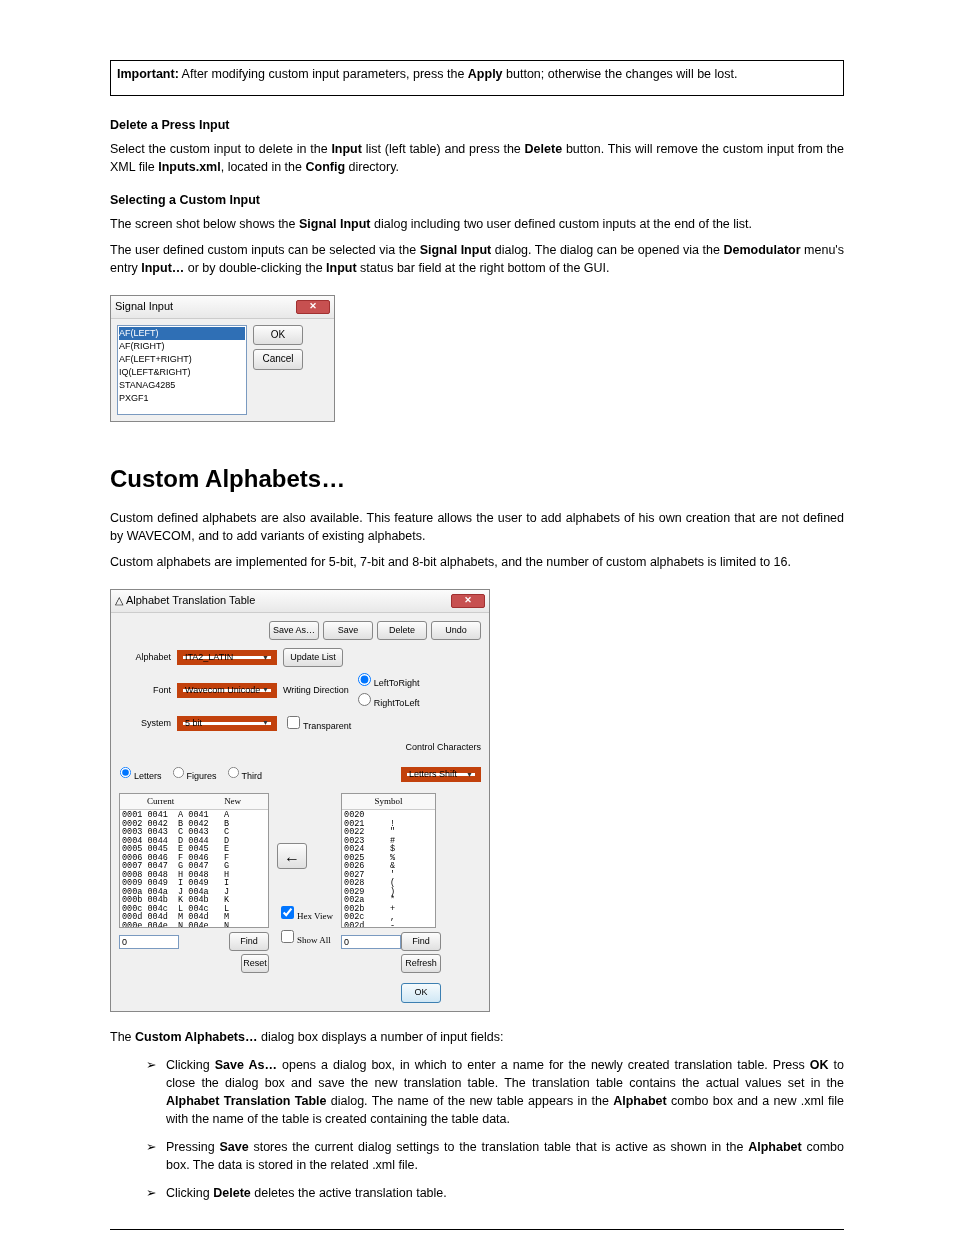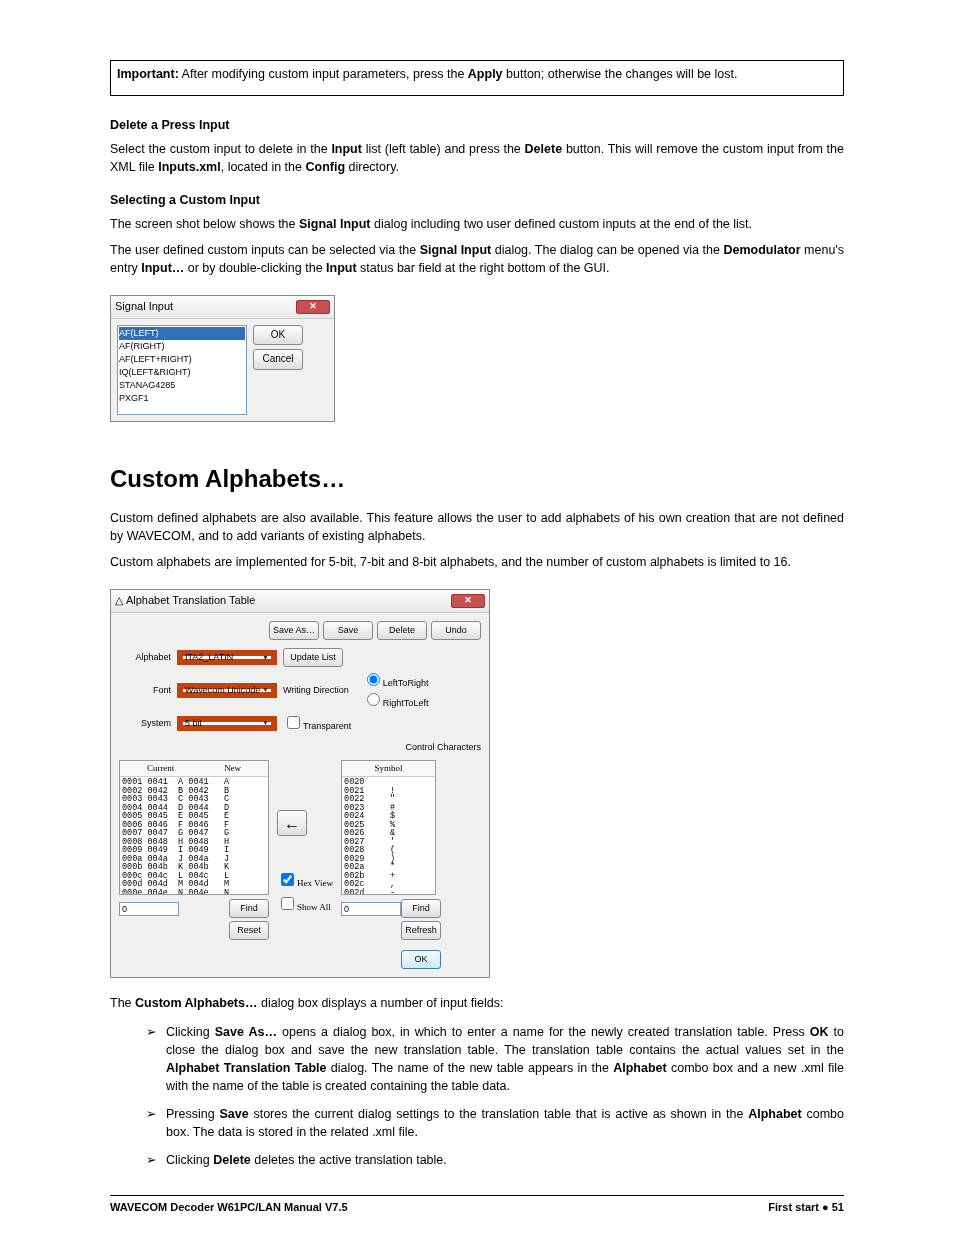--- a/index.html
+++ b/index.html
@@ -195,38 +195,49 @@
           </div>
         <div>
             <div class="btn2" style="width:60px">Update List</div>
           </div>
 
         <label>Font</label>
         <div class="combo">
             <span>Wavecom Unicode</span>
             <span class="tri">▼</span>
           </div>
-        <div style="display:flex;gap:13px;align-items:center">
+        <div style="display:flex;gap:4px;align-items:center">
           <span>Writing Direction</span>
           <div>
             <div><input type="radio" checked="" style=""><span>LeftToRight</span></div>
             <div><input type="radio" style=""><span>RightToLeft</span></div>
           </div>
         </div>
 
         <label>System</label>
         <div class="combo">
             <span>5 bit</span>
             <span class="tri">▼</span>
           </div>
         <div><input type="checkbox" style=""><span>Transparent</span></div>
       </div>
 
       <div style="display:flex;justify-content:flex-end;align-items:center;gap:4px;margin:2px 0 6px 0">
         <span>Control Characters</span>
+      </div>
+      <div style="display:flex;justify-content:space-between;align-items:center;margin-bottom:4px">
+        <div class="radio-row">
+          <span><input type="radio" checked="" style=""><span>Letters</span></span>
+          <span><input type="radio" style=""><span>Figures</span></span>
+          <span><input type="radio" style=""><span>Third</span></span>
+        </div>
+        <div class="combo" style="width:80px">
+            <span>Letters Shift</span>
+            <span class="tri">▼</span>
+          </div>
       </div>
 
       <div class="tables-row">
         <div>
           <div class="tbl-box">
             <div class="tbl-head">
                 <span>Current</span>
                 <span>New</span>
               </div>
             <div class="tbl-content">0001 0041  A 0041   A
@@ -243,21 +254,21 @@
 000c 004c  L 004c   L
 000d 004d  M 004d   M
 000e 004e  N 004e   N
 000f 004f  O 004f   O</div>
           </div>
           <div style="display:flex;justify-content:space-between;margin-top:4px;align-items:center">
             <span class="findbox">0</span>
             <div class="btn2" style="width:40px">Find</div>
           </div>
           <div style="display:flex;justify-content:flex-end;margin-top:3px">
-            <div class="btn2" style="width:40px">Reset</div>
+            <div class="btn2" style="width:28px">Reset</div>
           </div>
         </div>
 
         <div class="mid-col">
           <div class="arrow-box">←</div>
           <div style="margin-top:30px"><input type="checkbox" checked="" style=""><span>Hex View</span></div>
           <div><input type="checkbox" style=""><span>Show All</span></div>
         </div>
 
         <div>

